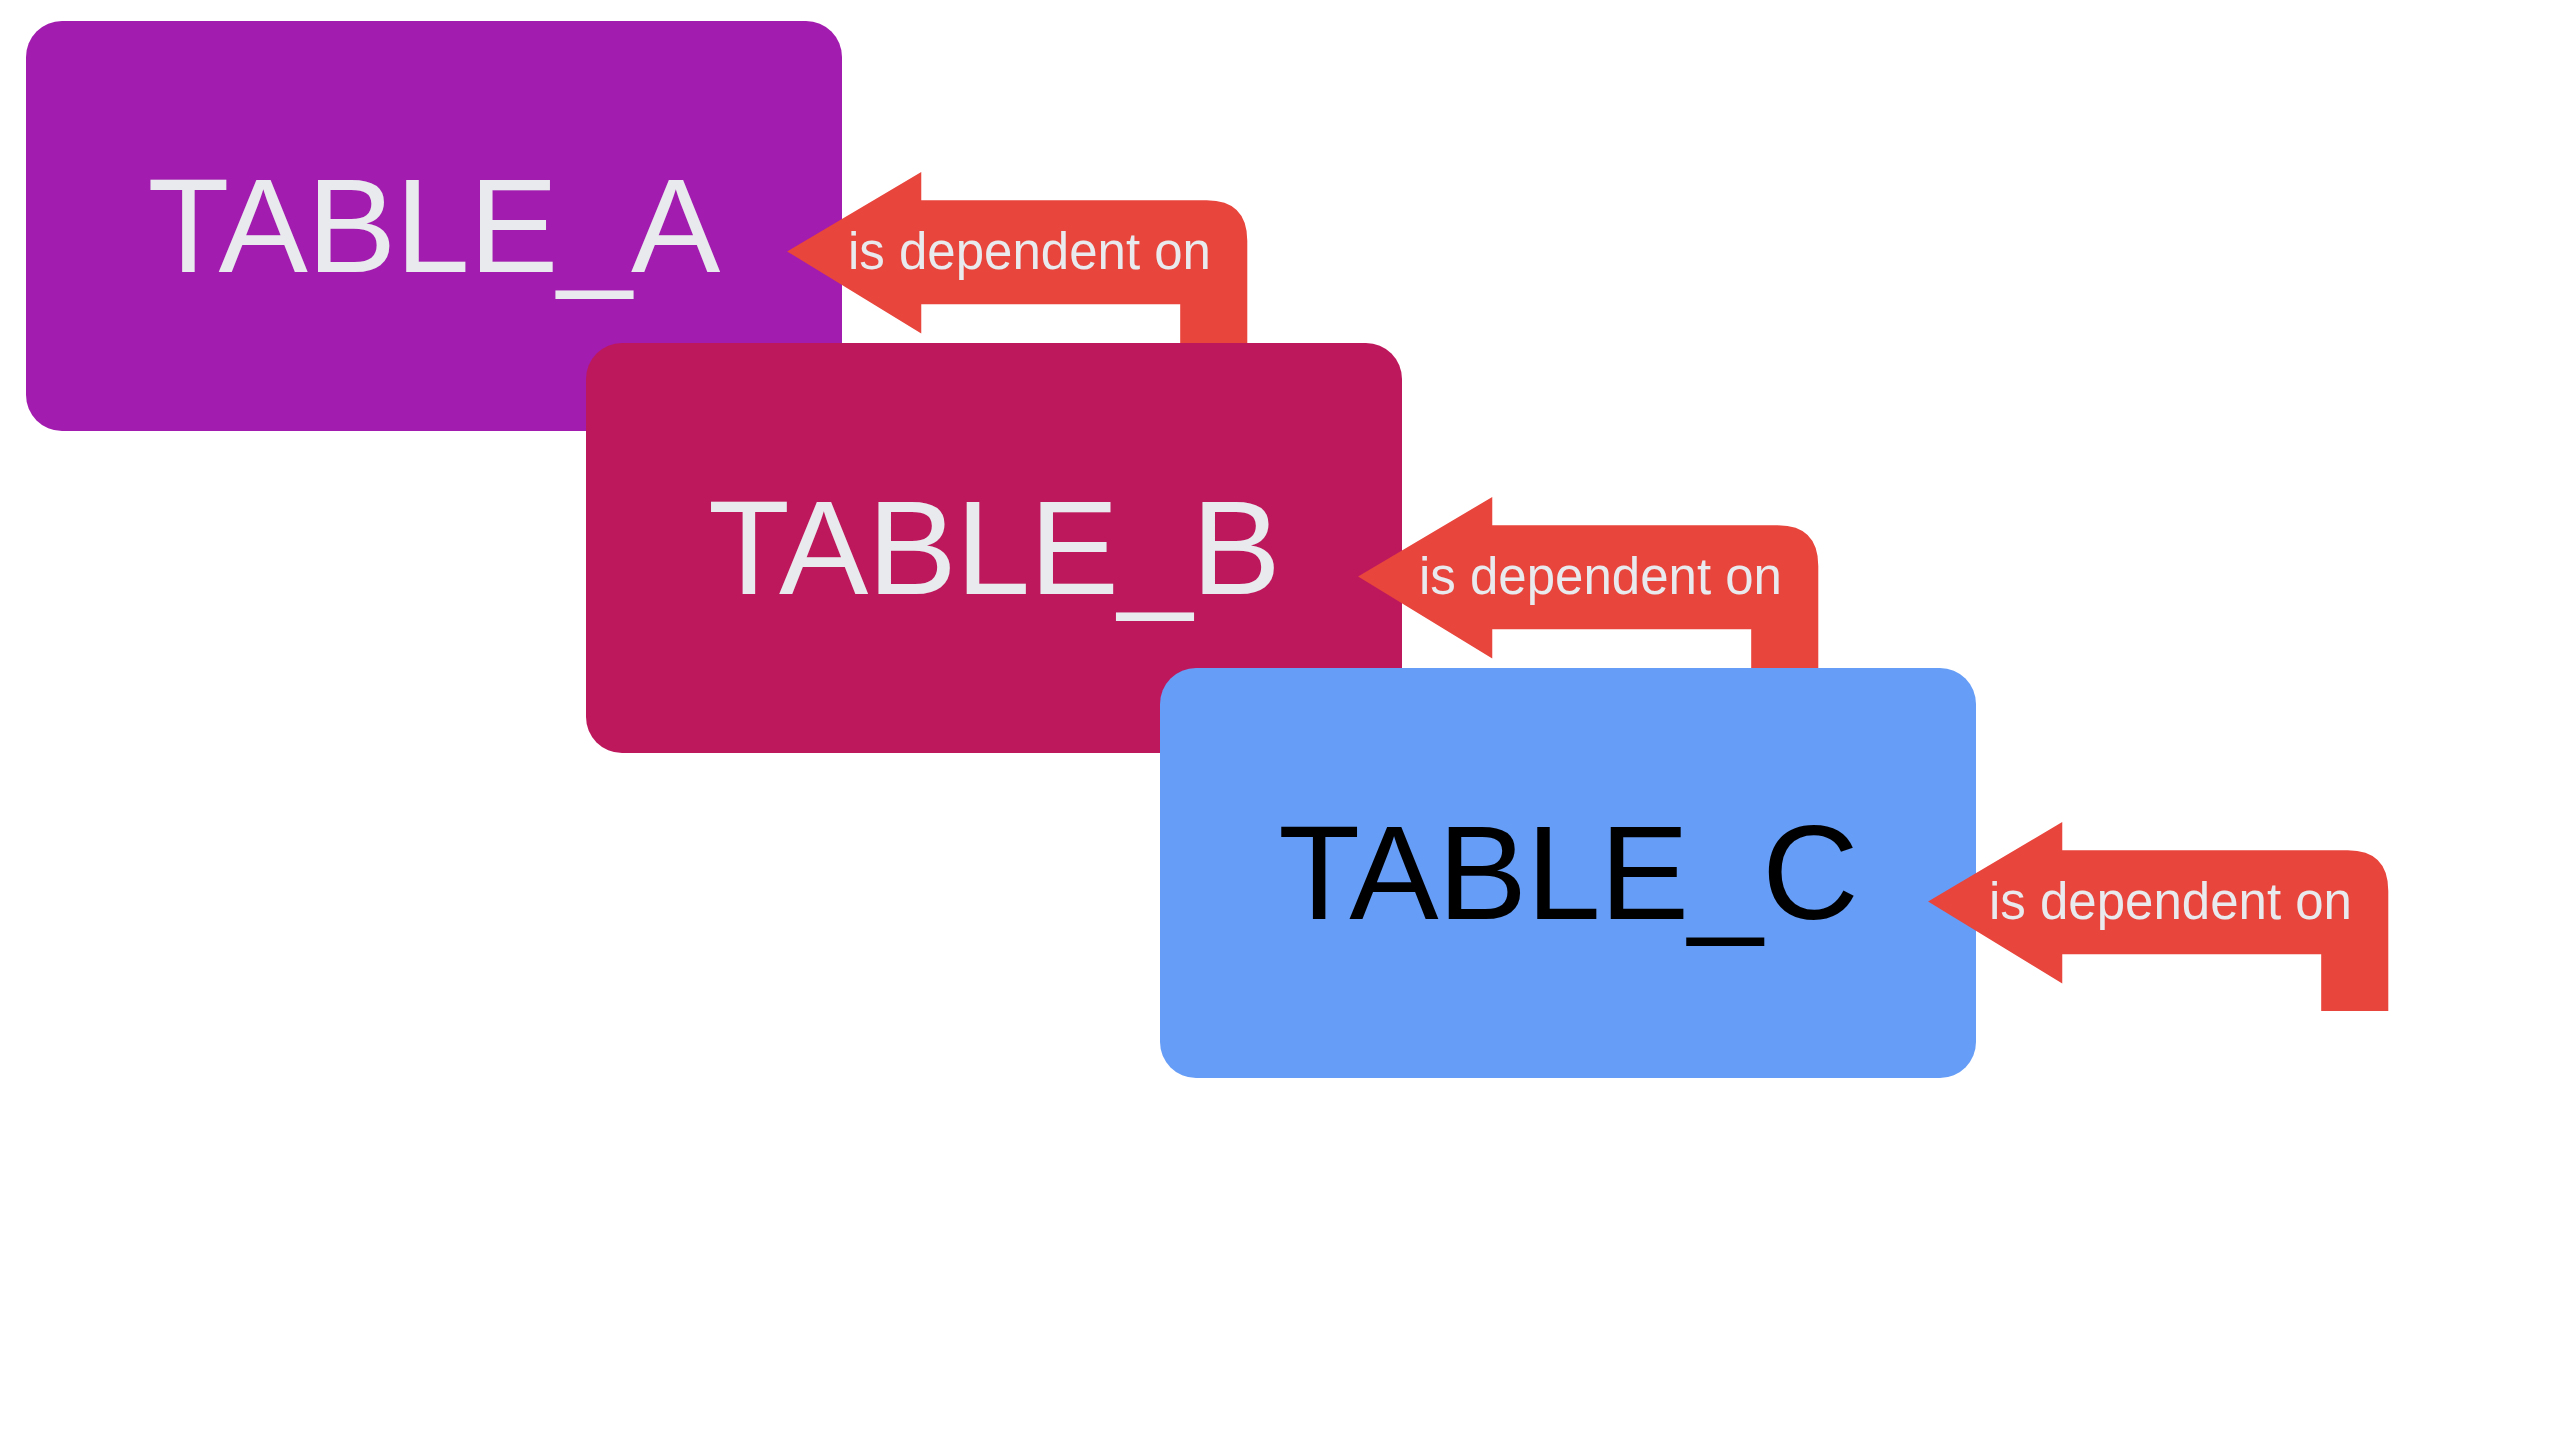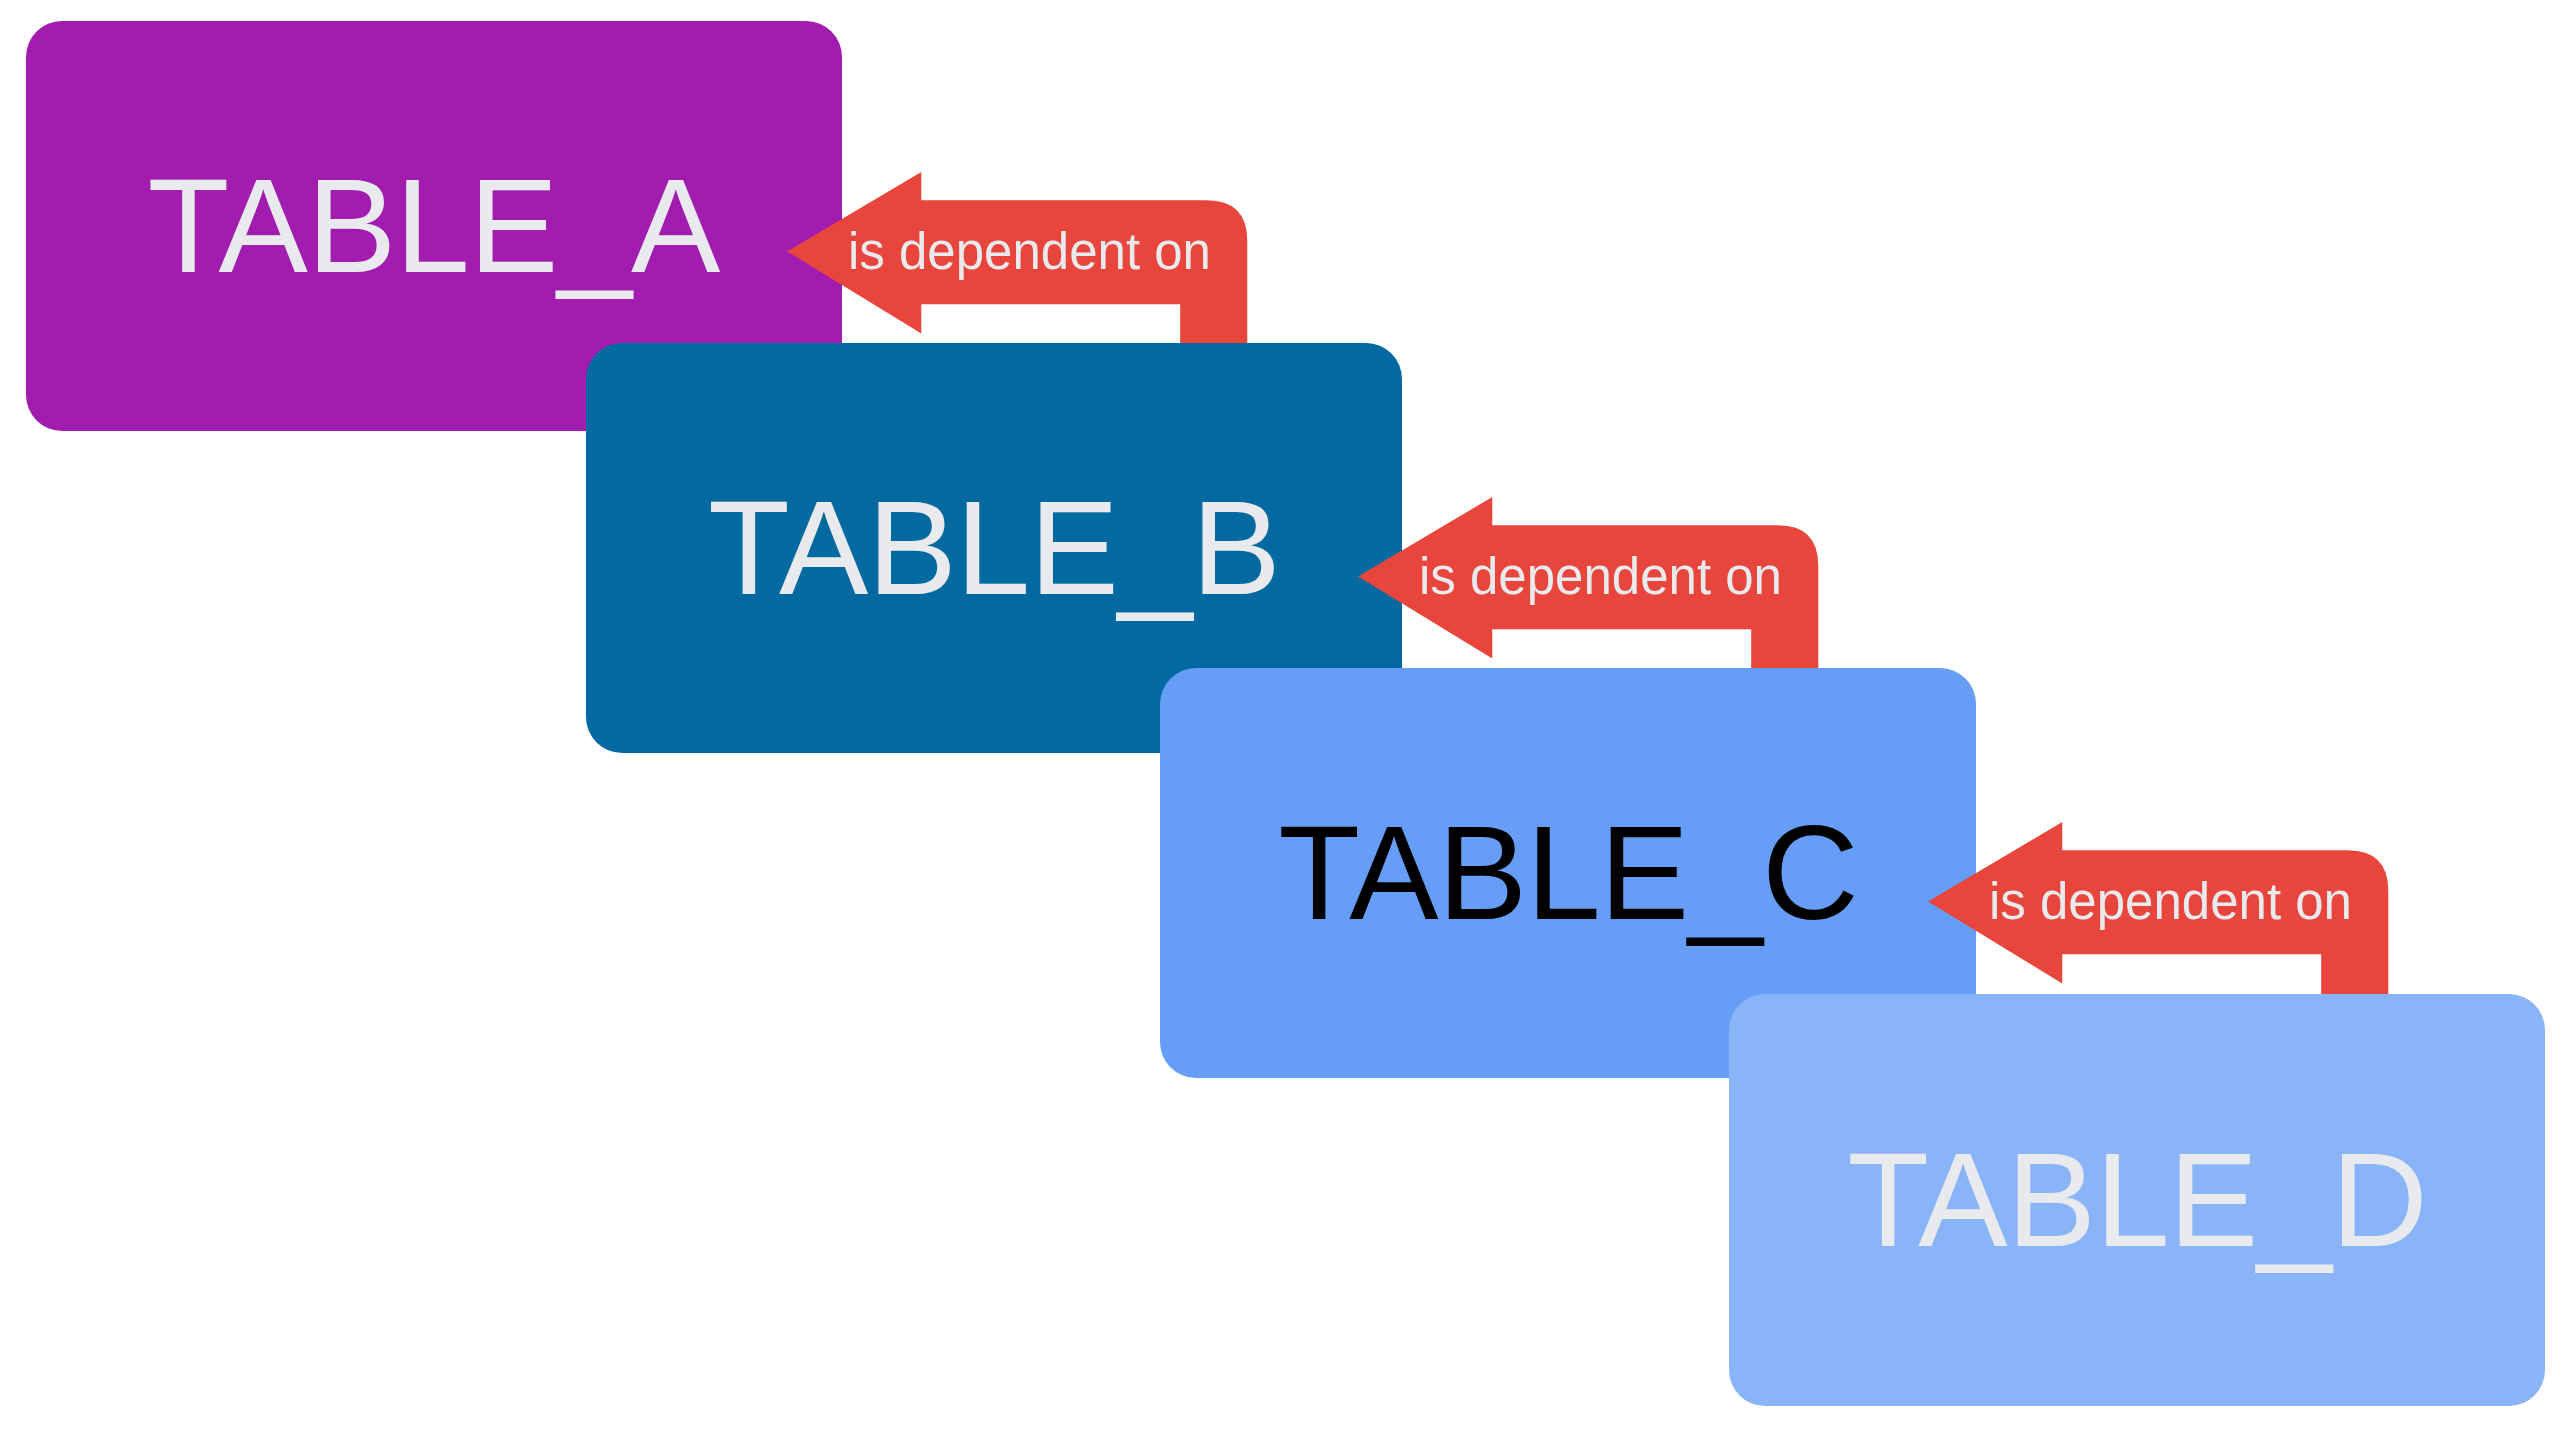--- a/index.html
+++ b/index.html
@@ -64,21 +64,21 @@
     <span class="node-label" style="color: rgb(232, 234, 237);">TABLE_A</span>
   </div>
 
   <div class="edge" id="edge-0" style="left: 787px; top: 172px; width: 501px; height: 189px;">
     <svg id="edge-svg-0" width="501" height="189" viewBox="0 0 530 200">
       <path id="edge-path-0" d="M 0 84 L 142 0 L 142 30 L 444 30 Q 487 30 487 73 L 487 200 L 416 200 L 416 140 L 142 140 L 142 171 Z" fill="#e8453c"></path>
     </svg>
   </div>
   <div class="edge-label" id="edge-label-0" style="left: 848px; top: 226px; color: rgb(232, 234, 237);">is dependent on</div>
 
-  <div class="node" id="node-table-b" style="left: 586px; top: 343px; width: 816px; height: 410px; background: #0369a1;">
+  <div class="node" id="node-table-b" style="left: 586px; top: 343px; width: 816px; height: 410px; background: #be185d;">
     <span class="node-label" style="color: rgb(232, 234, 237);">TABLE_B</span>
   </div>
 
   <div class="edge" id="edge-1" style="left: 1358px; top: 497px; width: 501px; height: 189px;">
     <svg id="edge-svg-1" width="501" height="189" viewBox="0 0 530 200">
       <path id="edge-path-1" d="M 0 84 L 142 0 L 142 30 L 444 30 Q 487 30 487 73 L 487 200 L 416 200 L 416 140 L 142 140 L 142 171 Z" fill="#e8453c"></path>
     </svg>
   </div>
   <div class="edge-label" id="edge-label-1" style="left: 1419px; top: 551px; color: rgb(232, 234, 237);">is dependent on</div>
 
@@ -86,18 +86,15 @@
     <span class="node-label" style="color: #000000;">TABLE_C</span>
   </div>
 
   <div class="edge" id="edge-2" style="left: 1928px; top: 822px; width: 501px; height: 189px;">
     <svg id="edge-svg-2" width="501" height="189" viewBox="0 0 530 200">
       <path id="edge-path-2" d="M 0 84 L 142 0 L 142 30 L 444 30 Q 487 30 487 73 L 487 200 L 416 200 L 416 140 L 142 140 L 142 171 Z" fill="#e8453c"></path>
     </svg>
   </div>
   <div class="edge-label" id="edge-label-2" style="left: 1989px; top: 876px; color: rgb(232, 234, 237);">is dependent on</div>
 
-  <div class="node" id="node-table-d" style="left: 1729px; top: 994px; width: 816px; height: 412px; background: rgb(138, 180, 248);">
-    <span class="node-label" style="color: rgb(232, 234, 237);">TABLE_D</span>
-  </div>
 
 </div>
 
 
 </body></html>

